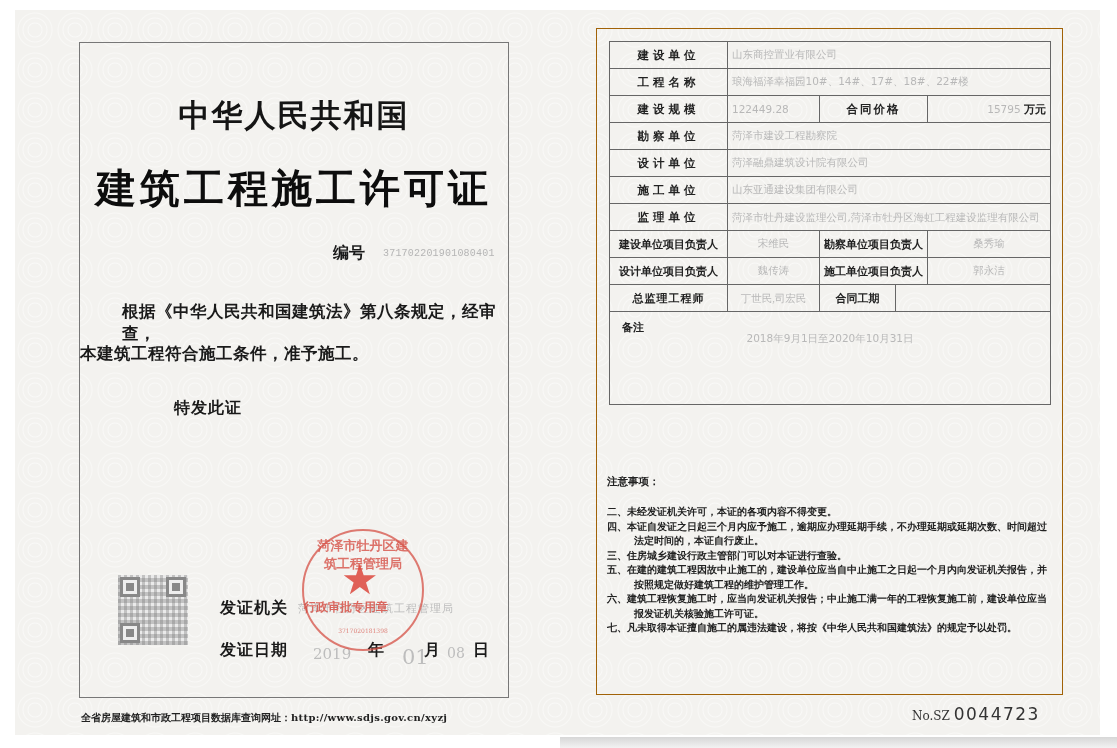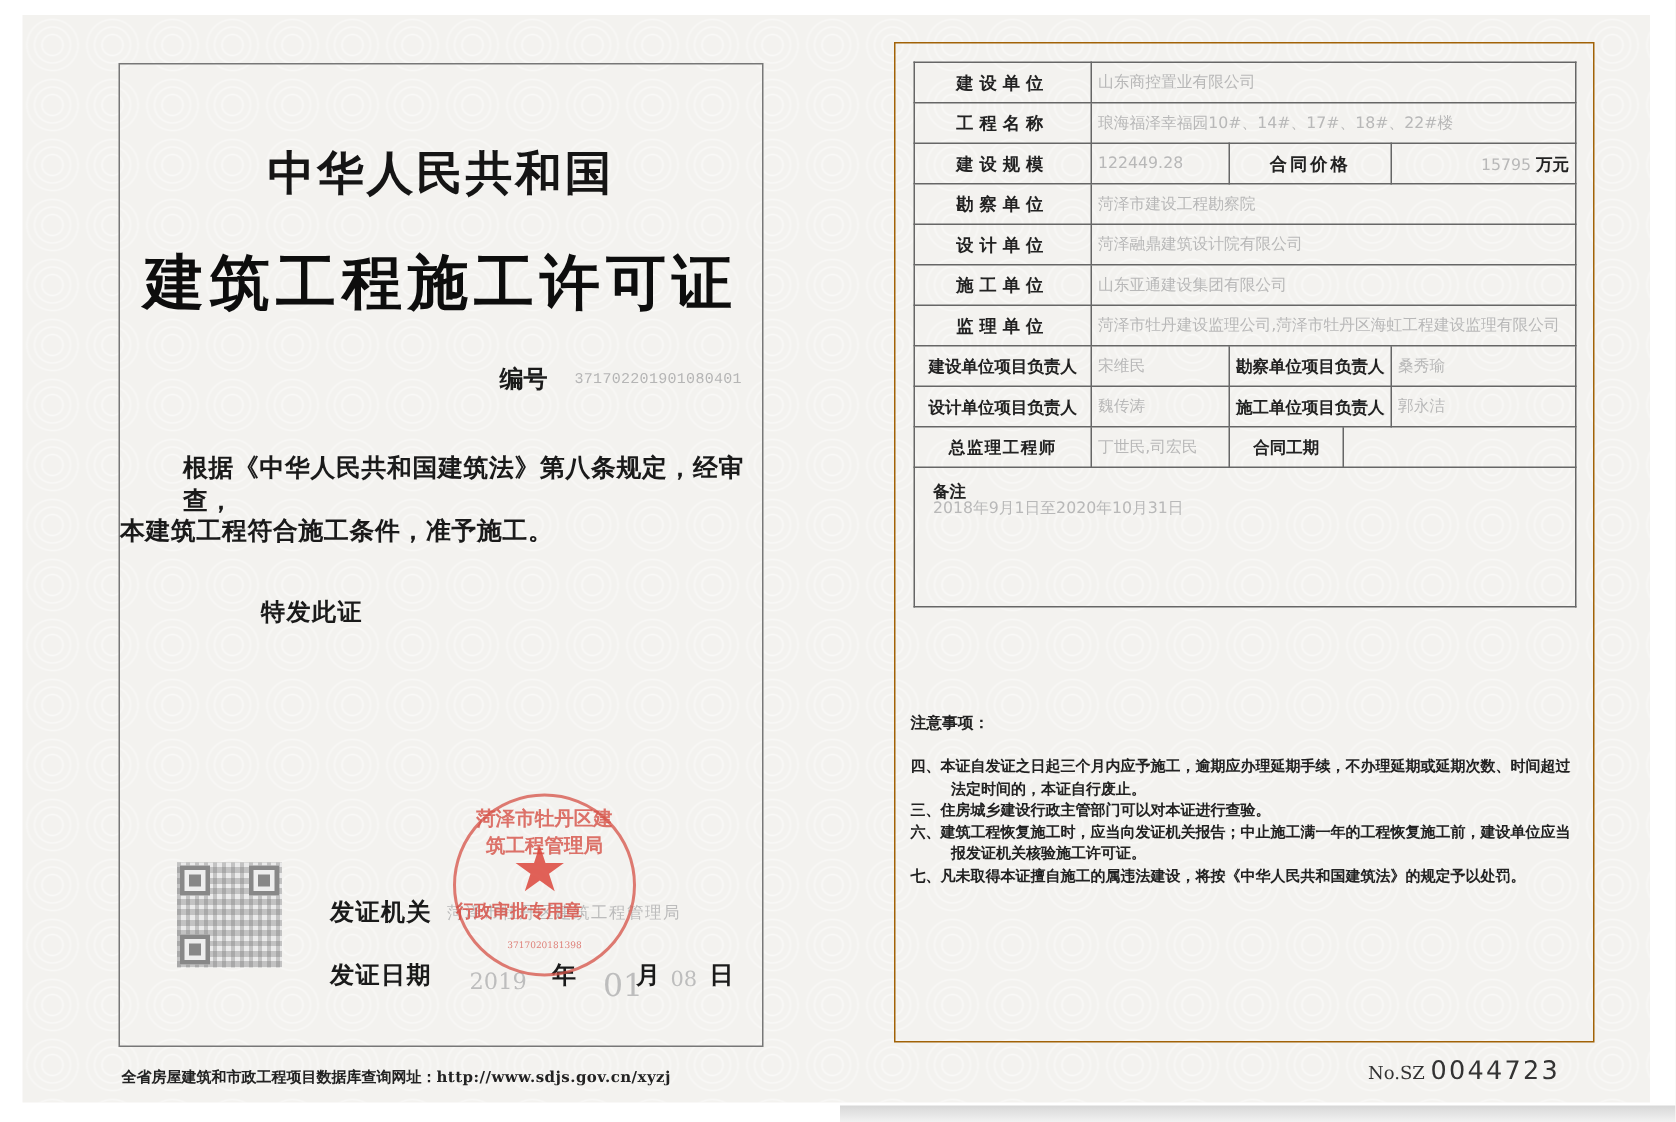--- a/index.html
+++ b/index.html
@@ -112,26 +112,26 @@
     border: 1px solid #666; padding: 0 4px; height: 26px; font-size: 11px; vertical-align: middle;
     overflow: hidden;
   }
   table.info td.lbl {
     text-align: center; font-weight: bold; letter-spacing: 4px; font-size: 11.5px; color: #222;
   }
   table.info td.lbl2 {
     text-align: center; font-weight: bold; font-size: 11px; color: #222; letter-spacing: 0;
   }
   table.info td.val { color: #b8b8b8; font-family: "DejaVu Sans", sans-serif; font-size: 10.5px; }
-  table.info td.val.center { text-align: left; }
+  table.info td.val.center { text-align: center; font-family: Liberation Serif, serif; }
   table.info td.val.right { text-align: right; }
   table.info td .unit { color: #222; font-weight: bold; font-family: "DejaVu Serif", serif; font-size: 11px; }
   table.info td.remarks { height: 76px; vertical-align: top; padding: 8px 12px; }
   .remarks-label { font-weight: bold; font-size: 11px; color: #222; }
-  .remarks-value { display: block; text-align: left; color: #b8b8b8; font-size: 10.5px; margin-top: -3px;
+  .remarks-value { display: block; text-align: center; color: #b8b8b8; font-size: 10.5px; margin-top: -3px;
     font-family: "DejaVu Sans", sans-serif; }
   .notes-title {
     position: absolute; left: 10px; top: 446px; font-size: 10.5px; font-weight: bold; color: #222;
   }
   .notes {
     position: absolute; left: 10px; top: 476px; width: 448px; font-size: 10px; font-weight: bold; color: #222;
     line-height: 14.5px; margin: 0; padding: 0; list-style: none;
   }
   .notes li { padding-left: 27px; text-indent: -27px; }
   .serial-no {
@@ -245,22 +245,24 @@
       <td class="remarks" colspan="5">
         <span class="remarks-label">备注</span>
         <span class="remarks-value">2018年9月1日至2020年10月31日</span>
       </td>
     </tr>
   </tbody>
     </table>
 
   <div class="notes-title">注意事项：</div>
   <ul class="notes">
+    <li>二、未经发证机关许可，本证的各项内容不得变更。</li>
     <li>四、本证自发证之日起三个月内应予施工，逾期应办理延期手续，不办理延期或延期次数、时间超过法定时间的，本证自行废止。</li>
     <li>三、住房城乡建设行政主管部门可以对本证进行查验。</li>
+    <li>五、在建的建筑工程因故中止施工的，建设单位应当自中止施工之日起一个月内向发证机关报告，并按照规定做好建筑工程的维护管理工作。</li>
     <li>六、建筑工程恢复施工时，应当向发证机关报告；中止施工满一年的工程恢复施工前，建设单位应当报发证机关核验施工许可证。</li>
     <li>七、凡未取得本证擅自施工的属违法建设，将按《中华人民共和国建筑法》的规定予以处罚。</li>
   </ul>
 </div>
 
 <div class="serial-no">
   <span>No.SZ</span>
   <span class="num">0044723</span>
 </div>
 

